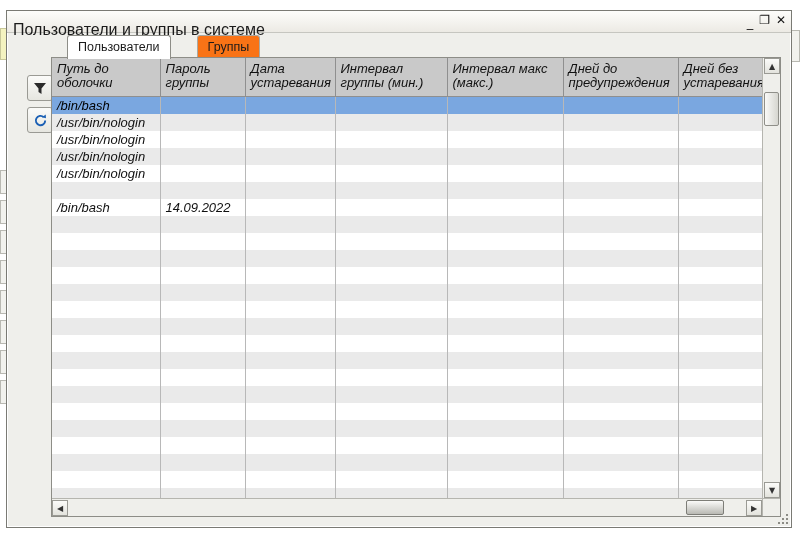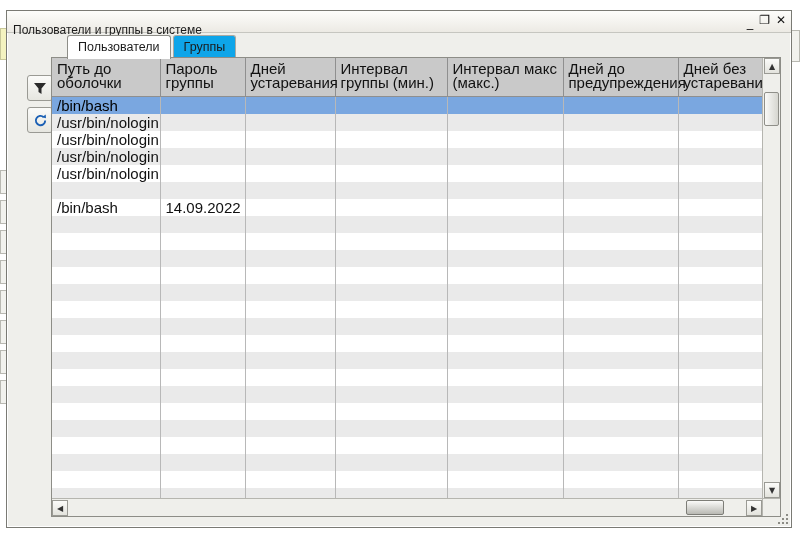--- a/index.html
+++ b/index.html
@@ -50,21 +50,21 @@
     position: relative;
     height: 22px;
     background: linear-gradient(#fdfdfb, #eceae4);
     border-bottom: 1px solid #c6c6c0;
     display: flex;
     align-items: center;
     padding: 0 6px;
     box-sizing: border-box;
   }
   .title-text {
-    font-size: 12px;
+    font-size: 16px;
     color: #1b1b1b;
     white-space: nowrap;
     margin-top: 16px;
   }
   .title-buttons {
     position: absolute;
     right: 5px;
     top: 3px;
     display: flex;
     gap: 6px;
@@ -80,27 +80,28 @@
   .tb-min { font-size: 13px; position: relative; top: 3px; }
 
   
   .tabs {
     position: absolute;
     left: 60px;
     top: 24px;
     display: flex;
     align-items: flex-end;
     height: 24px;
+    gap: 24px;
   }
   .tab {
     font-size: 12.5px;
     padding: 4px 10px 4px 10px;
     border: 1px solid #a9a9a3;
     border-bottom: none;
-    background: #0ea5e9;
+    background: #f97316;
     color: #1b1b1b;
     margin-right: 2px;
     border-radius: 3px 3px 0 0;
     box-sizing: border-box;
     height: 24px;
     line-height: 15px;
   }
   .tab.active {
     background: #ffffff;
     border-color: #8d8d87;
@@ -143,22 +144,23 @@
     right: 18px;
     bottom: 18px;
     overflow: hidden;
     background: #ffffff;
   }
 
   table.grid {
     border-collapse: collapse;
     table-layout: fixed;
     width: 100%;
-    font-size: 15px;
+    font-size: 13px;
     color: #111;
+    font-style: italic;
   }
   table.grid th {
     background: #c9c9c9;
     border-right: 1px solid #8f8f8f;
     border-bottom: 1px solid #8f8f8f;
     text-align: left;
     vertical-align: top;
     padding: 4px 5px;
     font-weight: normal;
     height: 38px;
@@ -323,21 +325,21 @@
               <col style="width:90px">
             <col style="width:112px">
               <col style="width:116px">
               <col style="width:115px">
               <col style="width:96px">
           </colgroup>
           <thead>
             <tr>
               <th>Путь до оболочки</th>
               <th>Пароль группы</th>
-              <th>Дней устаревания</th>
+              <th>Дата устаревания</th>
               <th>Интервал группы (мин.)</th>
               <th>Интервал макс (макс.)</th>
               <th>Дней до предупреждения</th>
               <th>Дней без устаревания:</th>
             </tr>
           </thead>
           <tbody>
               <tr class="row-sel">
                 <td>/bin/bash</td>
                 <td></td>

